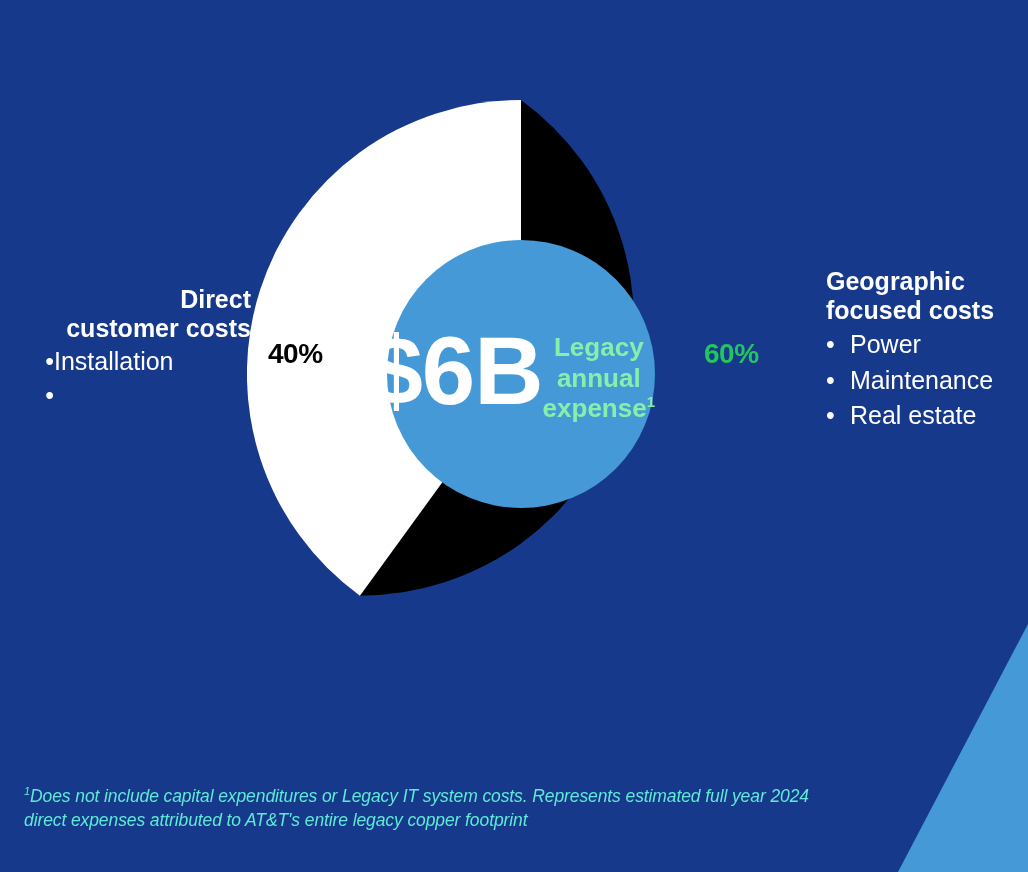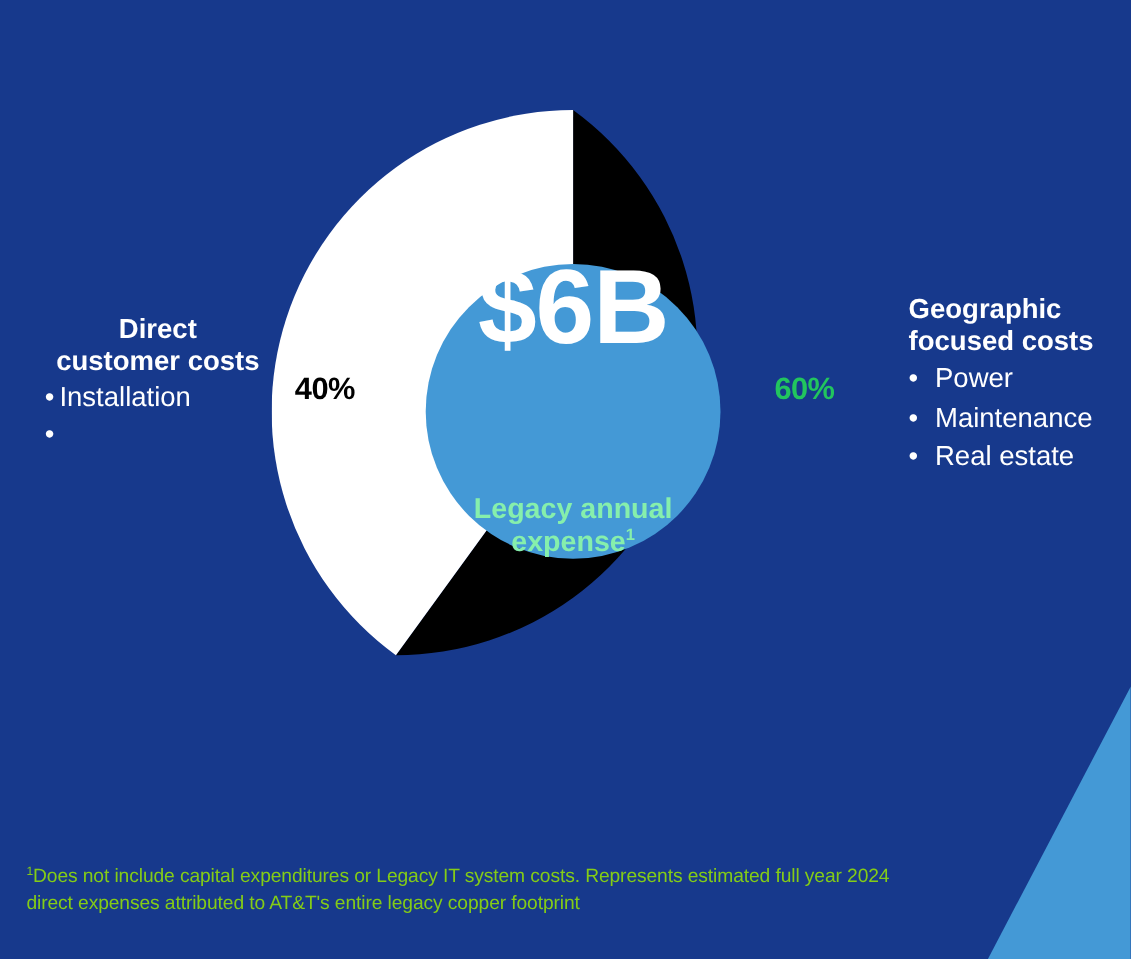--- a/index.html
+++ b/index.html
@@ -48,23 +48,23 @@
   }
 
   
   #center-block {
     position: absolute;
     left: 387px;
     top: 240px;
     width: 268px;
     height: 268px;
     display: flex;
-    flex-direction: column;
+    flex-direction: row;
     align-items: center;
-    justify-content: space-between;
+    justify-content: flex-end;
     text-align: center;
     pointer-events: none;
   }
   #center-value {
     color: #ffffff;
     font-size: 96px;
     font-weight: bold;
     line-height: 0.96;
     letter-spacing: -1px;
     margin-top: -6px;
@@ -103,21 +103,21 @@
 
   
   .side {
     position: absolute;
     color: #ffffff;
   }
   #side-left {
     left: 36px;
     top: 285px;
     width: 215px;
-    text-align: center;
+    text-align: right;
   }
   #side-right {
     left: 826px;
     top: 267px;
     width: 200px;
     text-align: left;
   }
   .side-title {
     font-size: 25px;
     font-weight: bold;
@@ -144,25 +144,26 @@
   }
   #side-right .side-list li { line-height: 1.42; }
   #side-right .bullet { width: 24px; flex: 0 0 24px; }
 
   
   #footnote {
     position: absolute;
     left: 24px;
     top: 784px;
     width: 840px;
-    color: #84cc16;
+    color: #5eead4;
     font-size: 17.5px;
     font-weight: normal;
     line-height: 1.38;
     letter-spacing: -0.1px;
+    font-style: italic;
   }
   #footnote sup {
     font-size: 11px;
     vertical-align: super;
     line-height: 0;
   }
 </style>
 </head>
 <body>
 

